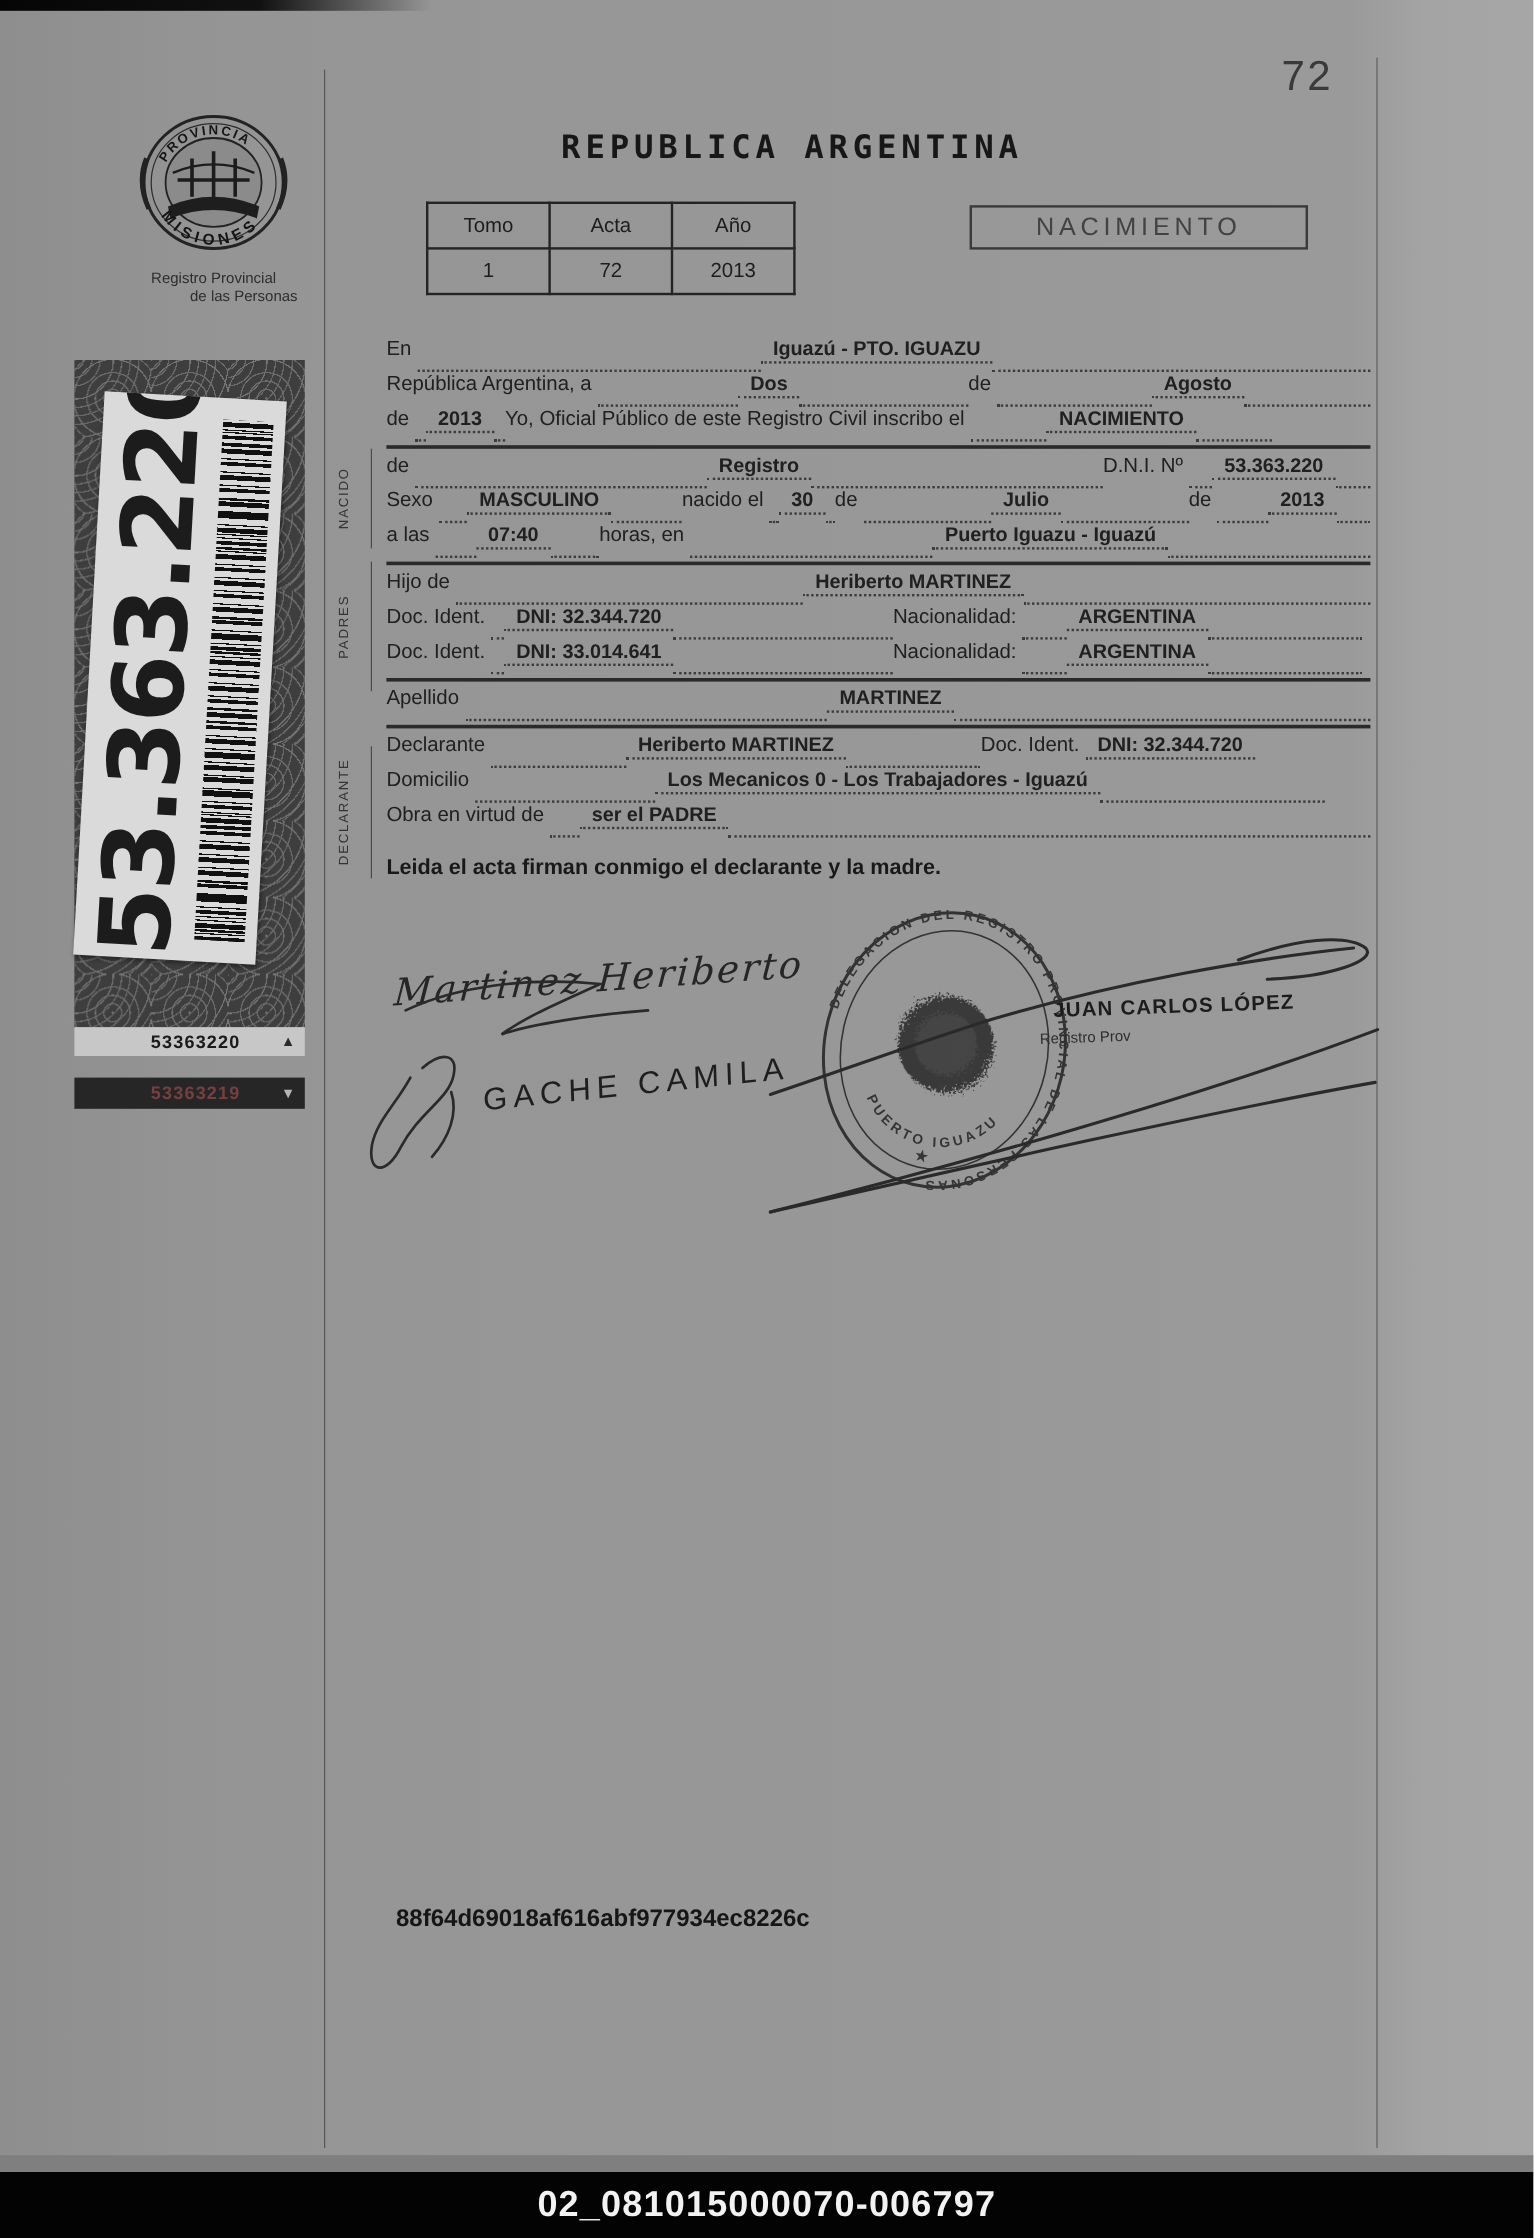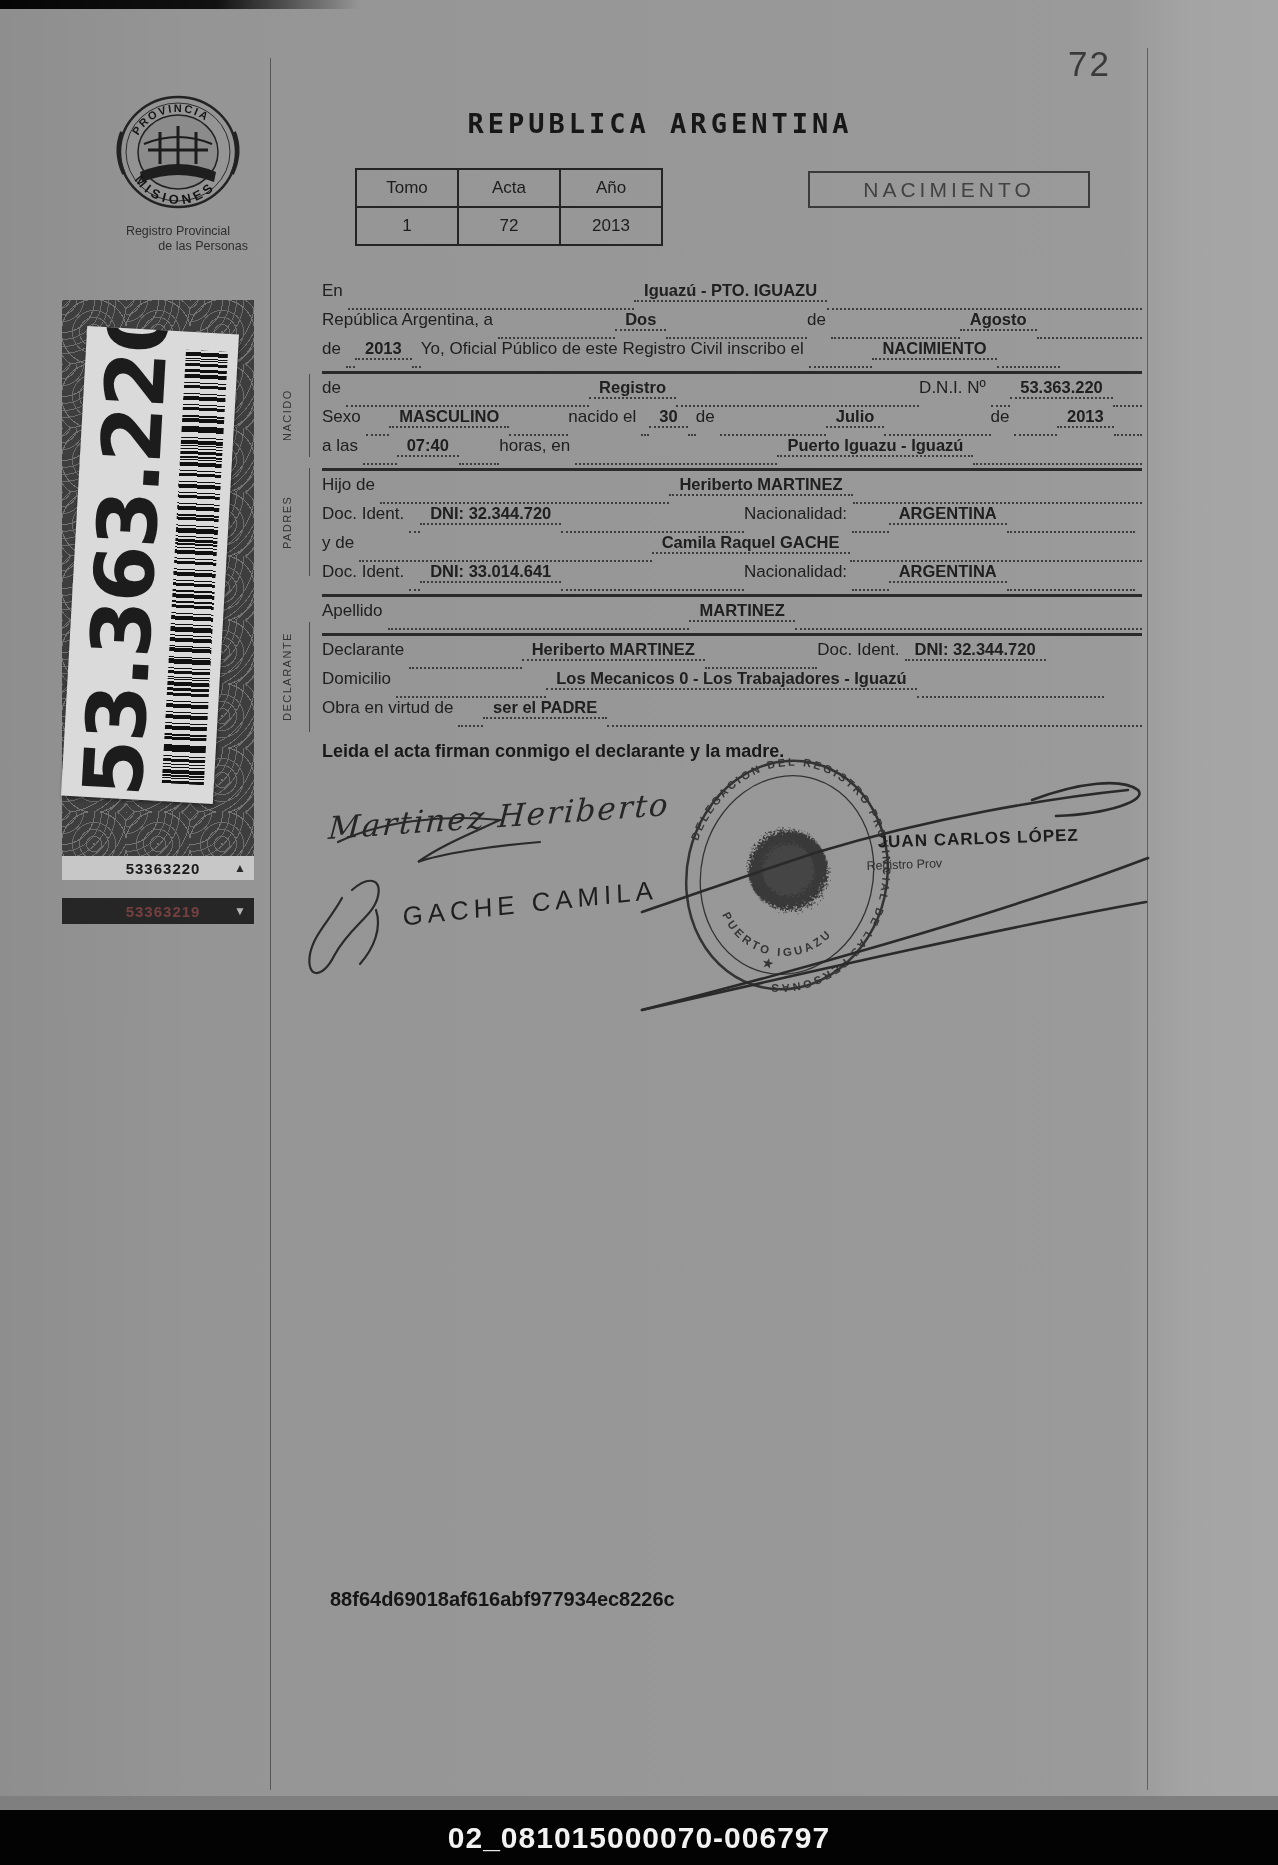--- a/index.html
+++ b/index.html
@@ -215,26 +215,20 @@
     </div>
     <div class="row">
       <span class="lbl">Doc. Ident.</span>
       <span class="fill" style="flex-grow:.03;"></span>
       <span class="val">DNI: 32.344.720</span>
       <span class="fill" style="flex-grow:.5;"></span>
       <span class="lbl">Nacionalidad:</span>
       <span class="fill" style="flex-grow:.1;"></span>
       <span class="val">ARGENTINA</span>
       <span class="fill" style="flex-grow:.35;"></span>
-    </div>
-    <div class="row">
-      <span class="lbl">y de</span>
-      <span class="fill" style="flex-grow:1;"></span>
-      <span class="val">Camila Raquel GACHE</span>
-      <span class="fill" style="flex-grow:1;"></span>
     </div>
     <div class="row">
       <span class="lbl">Doc. Ident.</span>
       <span class="fill" style="flex-grow:.03;"></span>
       <span class="val">DNI: 33.014.641</span>
       <span class="fill" style="flex-grow:.5;"></span>
       <span class="lbl">Nacionalidad:</span>
       <span class="fill" style="flex-grow:.1;"></span>
       <span class="val">ARGENTINA</span>
       <span class="fill" style="flex-grow:.35;"></span>

